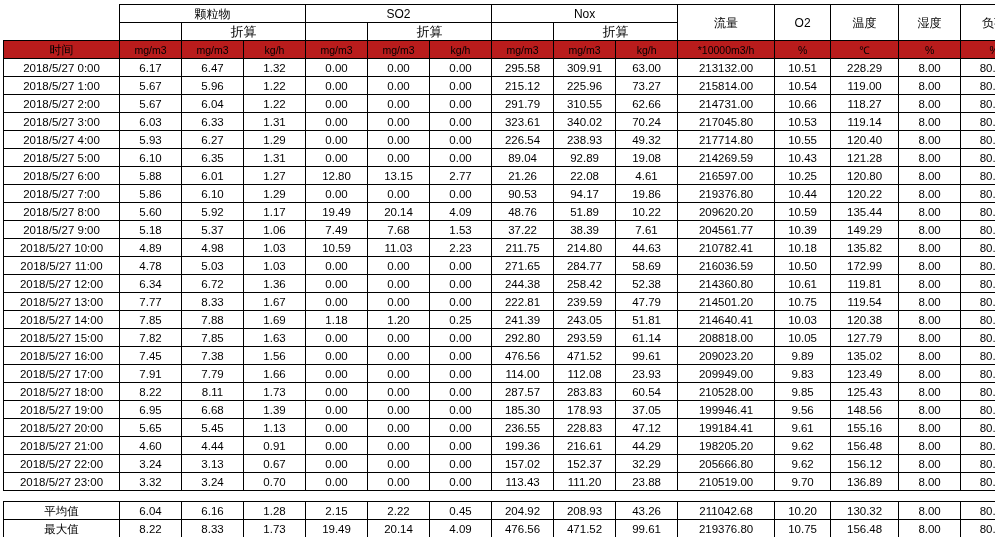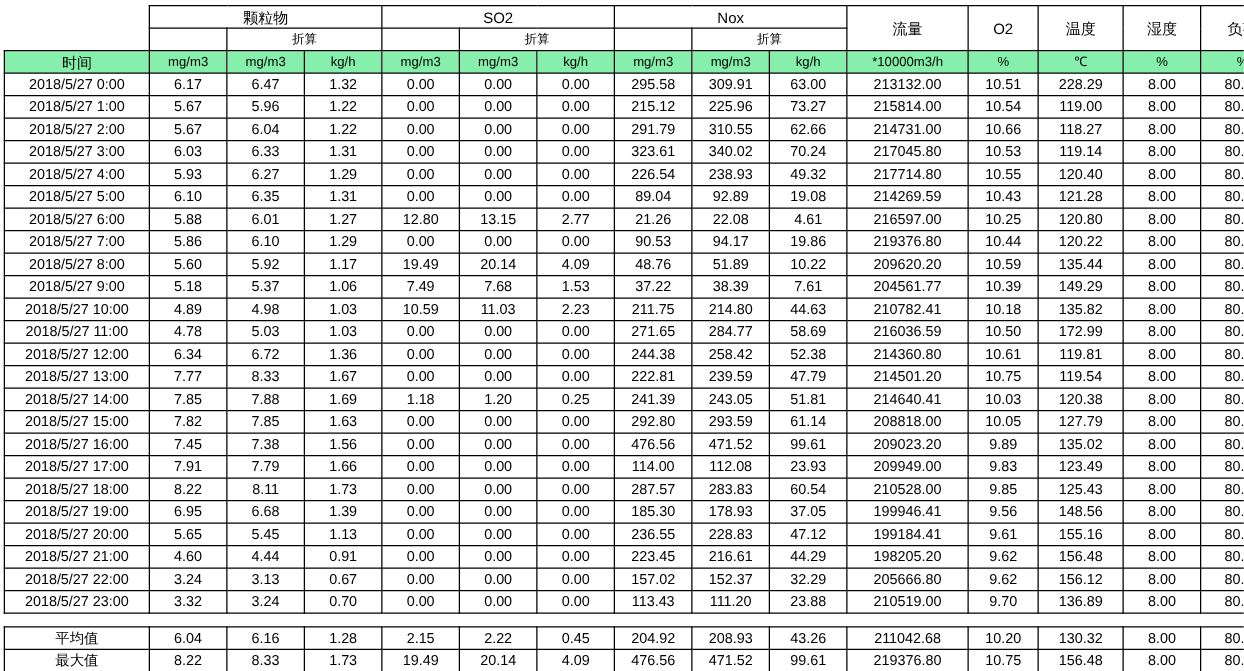--- a/index.html
+++ b/index.html
@@ -35,24 +35,24 @@
     text-align: center;
     vertical-align: middle;
     font-weight: normal;
     white-space: nowrap;
     overflow: hidden;
   }
   .grouphdr {
     font-size: 12px;
   }
   .subhdr {
-    font-size: 10px;
+    font-size: 13px;
   }
   .unitrow td {
-    background: #86efac;
+    background: #b91c1c;
     font-size: 10.5px;
     height: 18px;
   }
   .unitrow td.timecell {
     font-size: 12px;
   }
   .datarow td {
     font-size: 11.5px;
   }
   td.time {
@@ -501,21 +501,21 @@
         <td class="num">80.00</td>
       </tr>
       <tr class="datarow">
         <td class="time">2018/5/27 21:00</td>
         <td class="num">4.60</td>
         <td class="num">4.44</td>
         <td class="num">0.91</td>
         <td class="num">0.00</td>
         <td class="num">0.00</td>
         <td class="num">0.00</td>
-        <td class="num">223.45</td>
+        <td class="num">199.36</td>
         <td class="num">216.61</td>
         <td class="num">44.29</td>
         <td class="num">198205.20</td>
         <td class="num">9.62</td>
         <td class="num">156.48</td>
         <td class="num">8.00</td>
         <td class="num">80.00</td>
       </tr>
       <tr class="datarow">
         <td class="time">2018/5/27 22:00</td>

